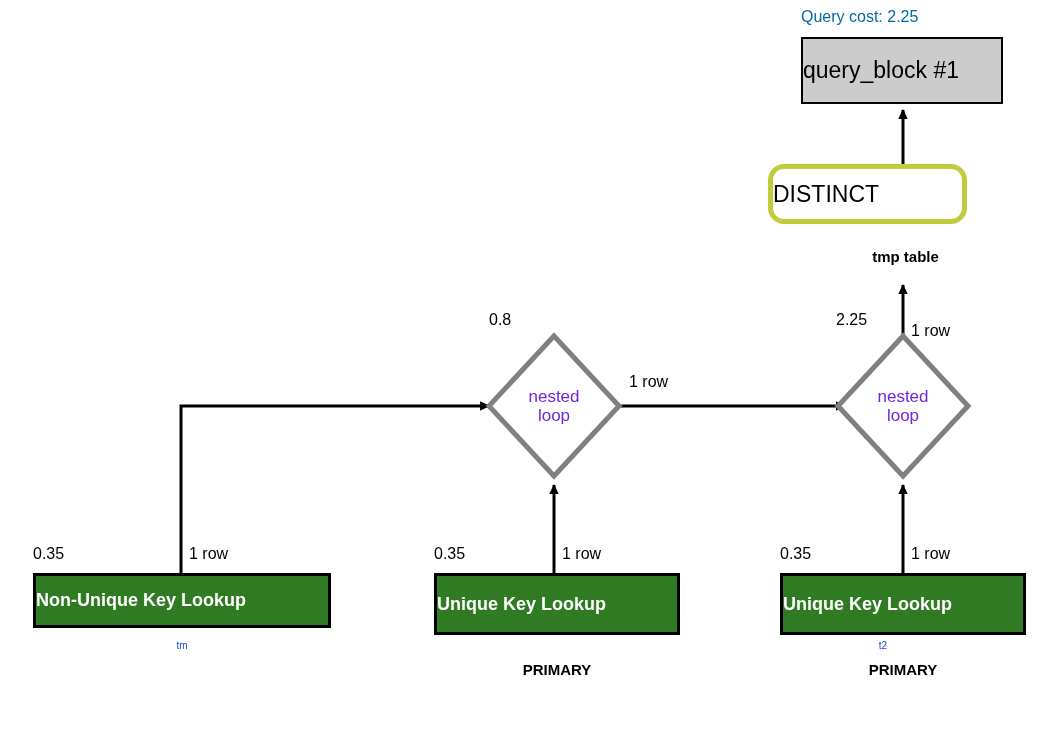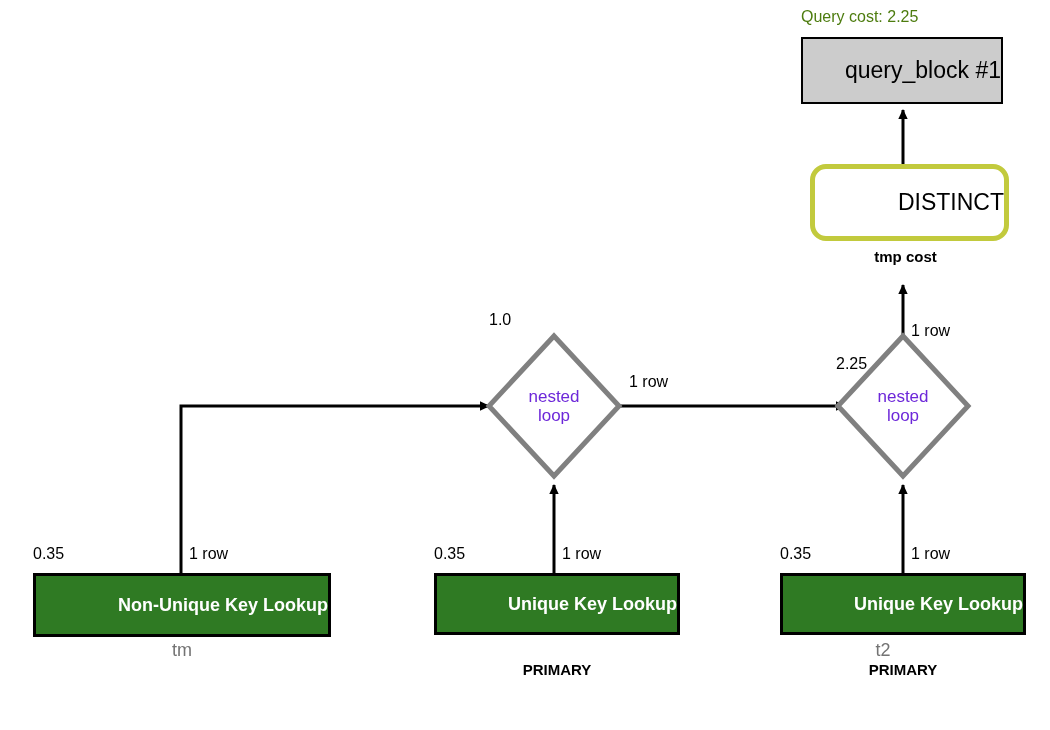--- a/index.html
+++ b/index.html
@@ -23,57 +23,57 @@
     top: 0;
     width: 1050px;
     height: 730px;
     pointer-events: none;
   }
   .node {
     position: absolute;
     box-sizing: border-box;
     display: flex;
     align-items: center;
-    justify-content: flex-end;
+    justify-content: flex-start;
     text-align: center;
   }
   
   .query-block {
     background: #cccccc;
     border: 2px solid #000000;
     font-size: 23px;
     color: #000000;
   }
   .query-cost {
     position: absolute;
     font-size: 16px;
-    color: #4d7c0f;
+    color: #0369a1;
     white-space: nowrap;
   }
   
   .distinct-box {
     background: #ffffff;
     border: 5px solid #c2ca3d;
     border-radius: 16px;
     font-size: 23px;
     color: #000000;
   }
   .sub-label {
     position: absolute;
     font-size: 15px;
     font-weight: bold;
     color: #000000;
     white-space: nowrap;
     text-align: center;
   }
   .sub-label-plain {
     position: absolute;
-    font-size: 18px;
+    font-size: 10px;
     font-weight: normal;
-    color: #737373;
+    color: #1d4ed8;
     white-space: nowrap;
     text-align: center;
   }
   
   .diamond-wrap {
     position: absolute;
   }
   .diamond-text {
     position: absolute;
     width: 100%;
@@ -127,46 +127,46 @@
 
     <polygon points="903,336 968,406 903,476 838,406" fill="#ffffff" stroke="#808080" stroke-width="5"></polygon>
   </svg>
 
   <div class="query-cost" style="left:801px; top:8px;">Query cost: 2.25</div>
 
   <div class="node query-block" style="left:801px; top:37px; width:202px; height:67px;">
     <span>query_block #1</span>
   </div>
 
-  <div class="node distinct-box" style="left:810px; top:164px; width:199px; height:77px;">
+  <div class="node distinct-box" style="left:768px; top:164px; width:199px; height:60px;">
     <span>DISTINCT</span>
   </div>
-  <div class="sub-label" style="left:806px; top:248px; width:199px;">tmp cost</div>
+  <div class="sub-label" style="left:806px; top:248px; width:199px;">tmp table</div>
 
   <div class="diamond-wrap" style="left:489px; top:336px; width:130px; height:140px;">
     <div class="diamond-text">
       <div>nested</div>
       <div>loop</div>
     </div>
   </div>
-  <div class="edge-label" style="left:489px; top:311px;">1.0</div>
+  <div class="edge-label" style="left:489px; top:311px;">0.8</div>
   <div class="edge-label" style="left:629px; top:373px;">1 row</div>
 
   <div class="diamond-wrap" style="left:838px; top:336px; width:130px; height:140px;">
     <div class="diamond-text">
       <div>nested</div>
       <div>loop</div>
     </div>
   </div>
-  <div class="edge-label" style="left:836px; top:311px;margin-top:44px;">2.25</div>
+  <div class="edge-label" style="left:836px; top:311px;">2.25</div>
   <div class="edge-label" style="left:911px; top:322px;">1 row</div>
 
   <div class="edge-label" style="left:33px; top:545px;">0.35</div>
   <div class="edge-label" style="left:189px; top:545px;">1 row</div>
-  <div class="node table-op" style="left:33px; top:573px; width:298px; height:64px;">
+  <div class="node table-op" style="left:33px; top:573px; width:298px; height:55px;">
     <span>Non-Unique Key Lookup</span>
   </div>
   <div class="sub-label-plain" style="left:33px; top:640px; width:298px;">tm</div>
 
   <div class="edge-label" style="left:434px; top:545px;">0.35</div>
   <div class="edge-label" style="left:562px; top:545px;">1 row</div>
   <div class="node table-op" style="left:434px; top:573px; width:246px; height:62px;">
     <span>Unique Key Lookup</span>
   </div>
   <div class="sub-label" style="left:434px; top:661px; width:246px;">PRIMARY</div>

